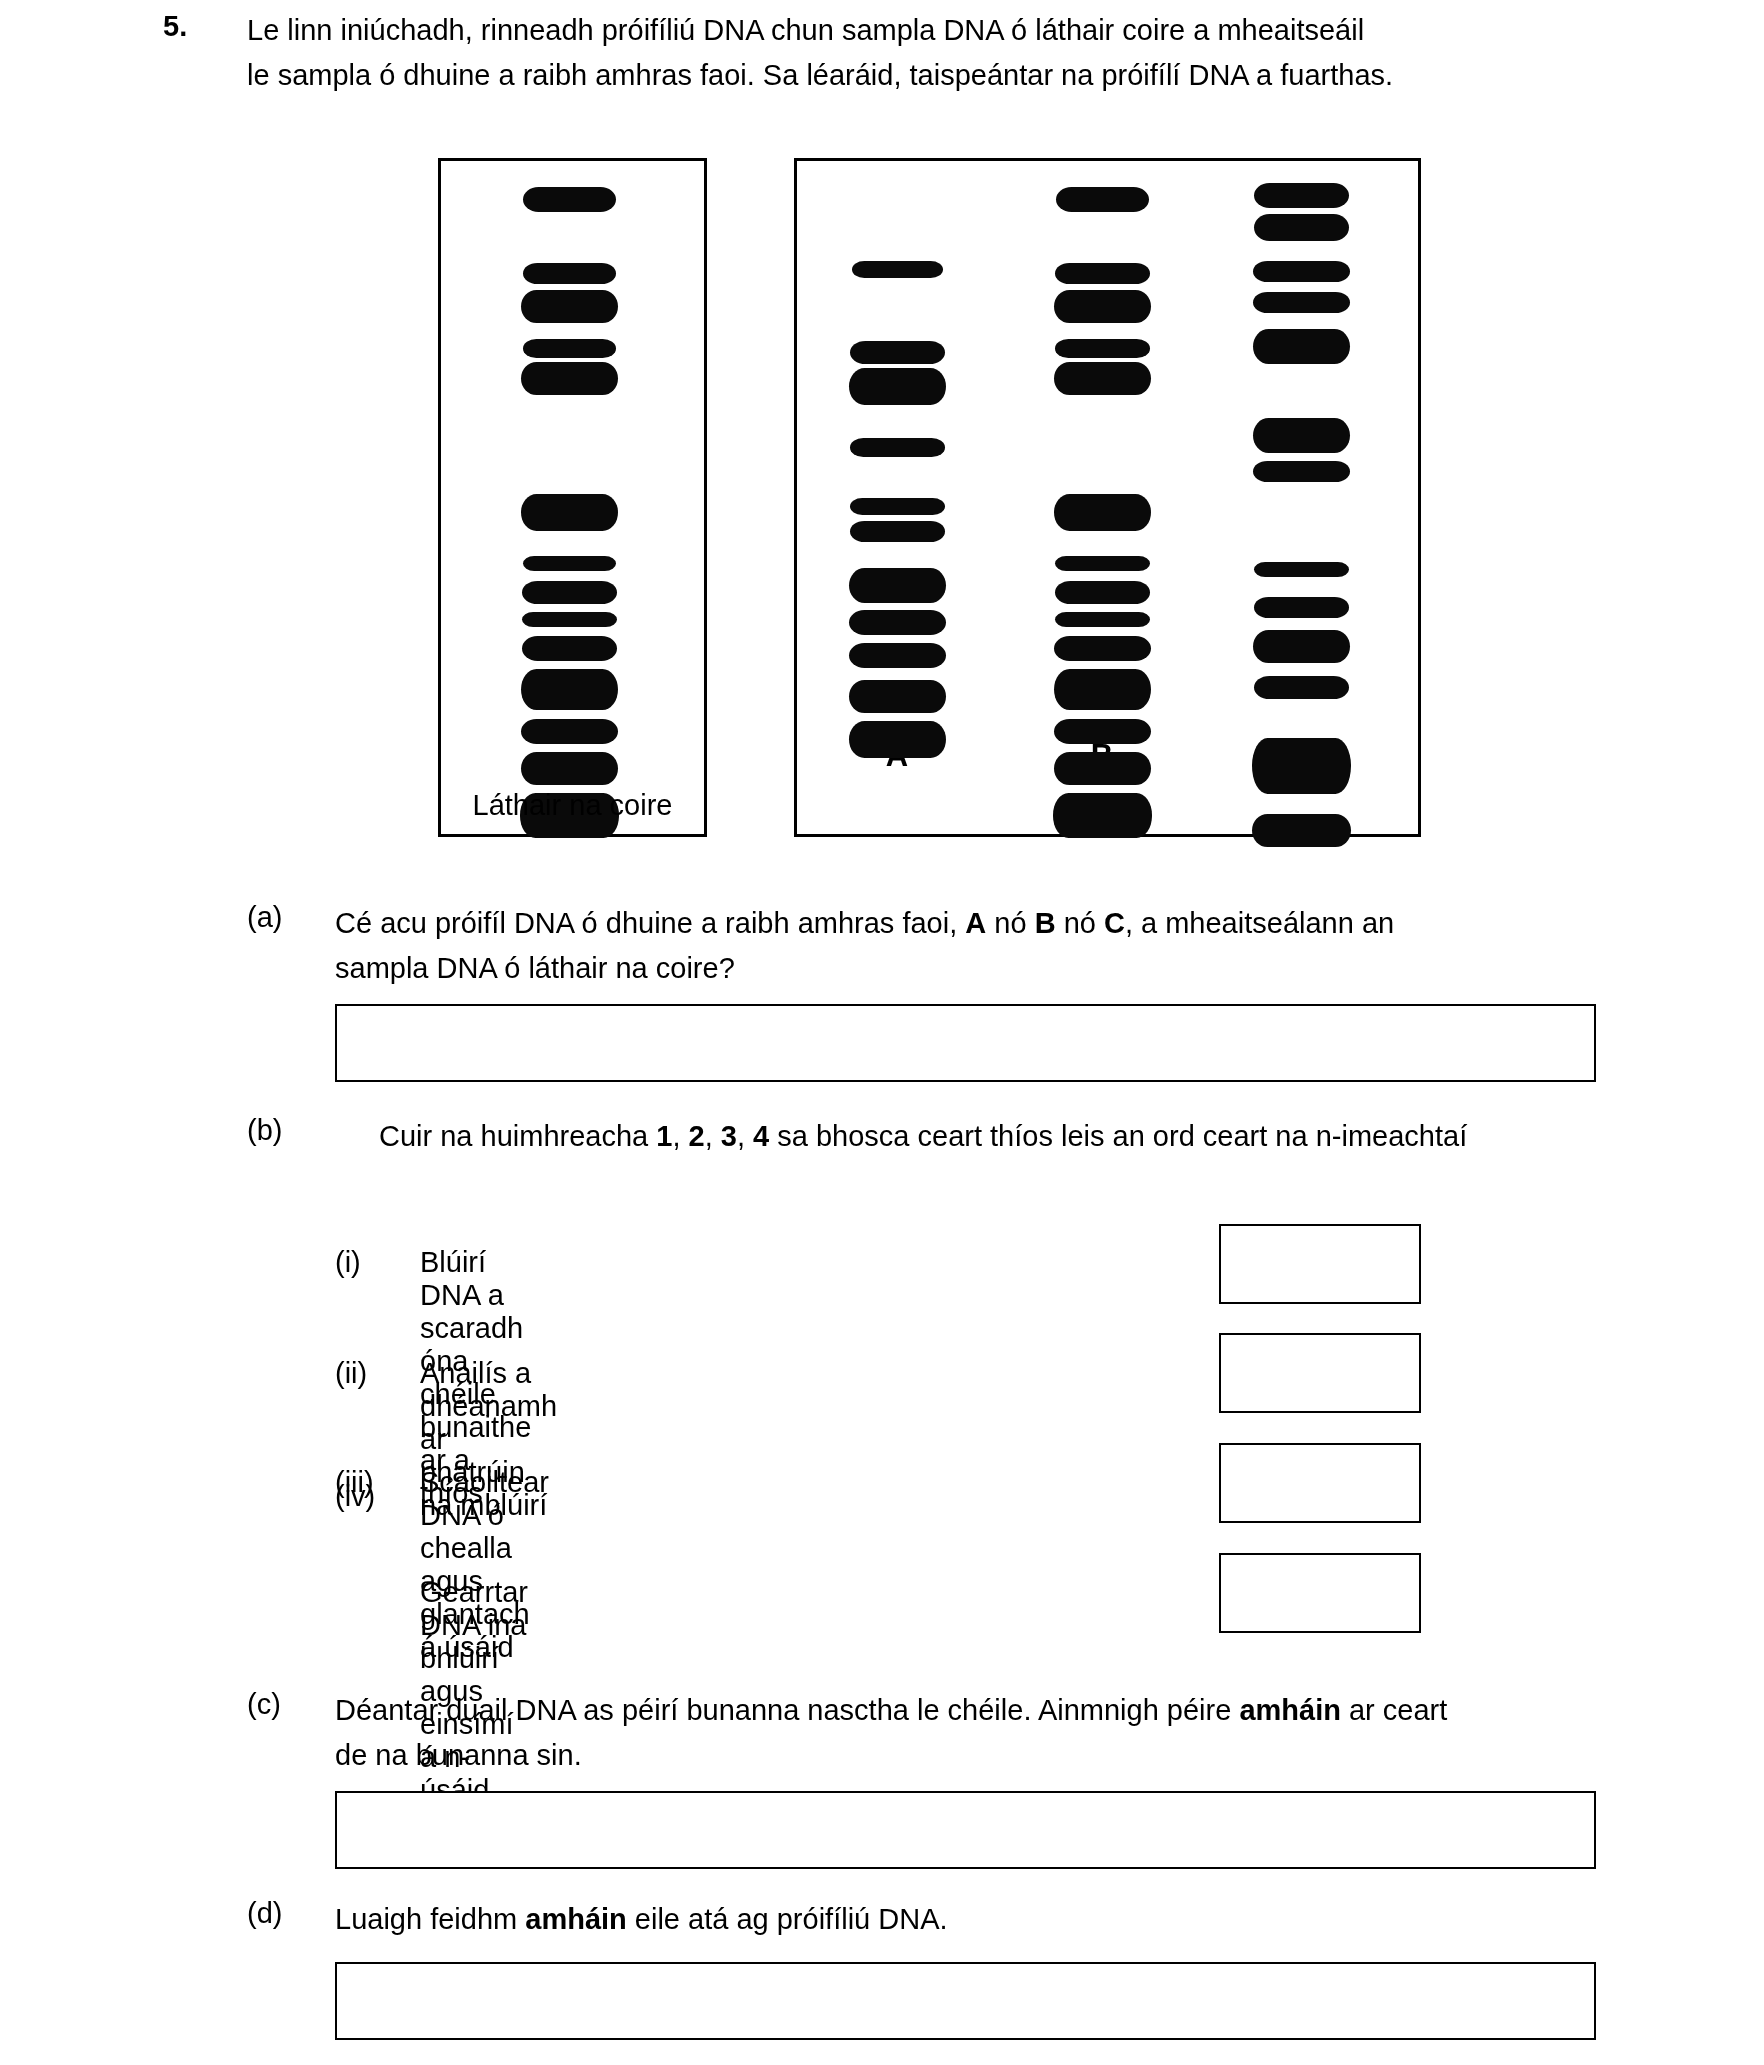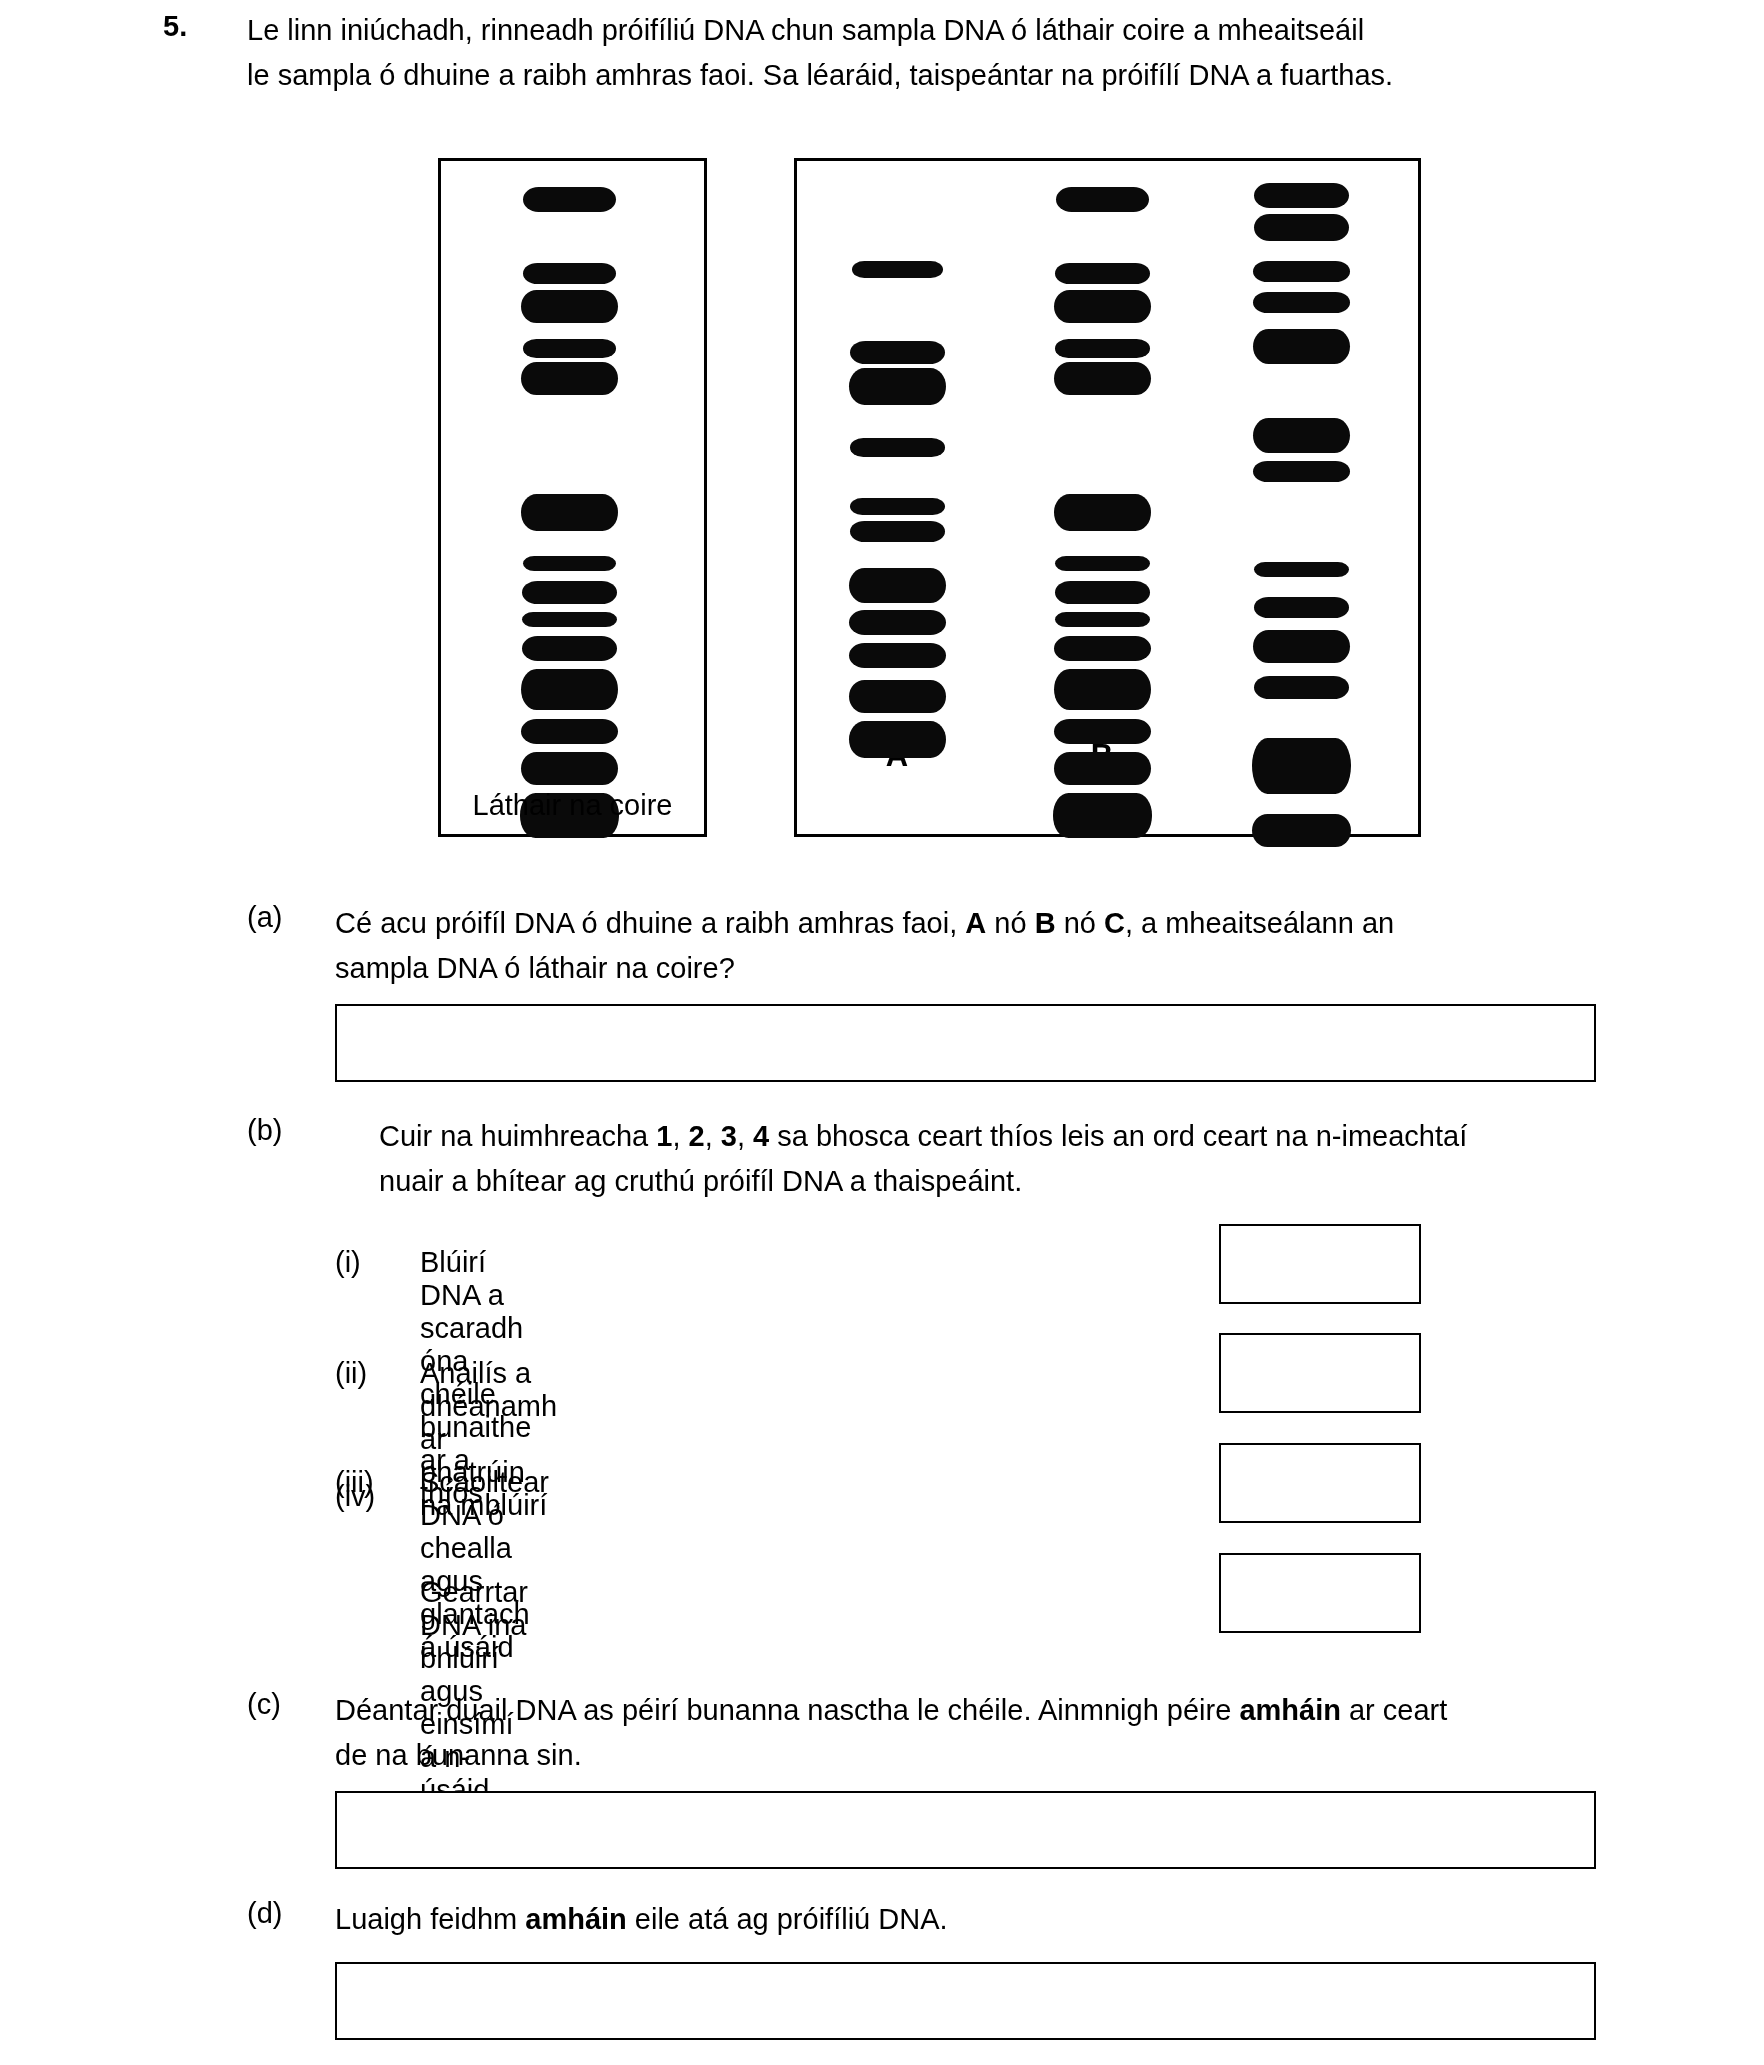--- a/index.html
+++ b/index.html
@@ -227,21 +227,21 @@
     <div class="part-letter" style="left:247px; top:901px;">(a)</div>
     <div class="part-text" style="left:335px; top:901px; width:1281px;">
       <span>Cé acu próifíl DNA ó dhuine a raibh amhras faoi, </span><b>A</b><span> nó </span><b>B</b><span> nó </span><b>C</b><span>, a mheaitseálann an</span><br><span>sampla DNA ó láthair na coire?</span>
     </div>
     <div class="answer-box" style="left:335px; top:1004px; width:1261px; height:78px;"></div>
   </div>
 
   <div class="part">
     <div class="part-letter" style="left:247px; top:1114px;">(b)</div>
     <div class="part-text" style="left:335px; top:1114px; width:1281px;margin-left:44px;">
-      <span>Cuir na huimhreacha </span><b>1</b><span>, </span><b>2</b><span>, </span><b>3</b><span>, </span><b>4</b><span> sa bhosca ceart thíos leis an ord ceart na n-imeachtaí</span><br><span>nuair a bhítear ag cruthú próifíl DNA a thaispeáint.</span>
+      <span>Cuir na huimhreacha </span><b>1</b><span>, </span><b>2</b><span>, </span><b>3</b><span>, </span><b>4</b><span> sa bhosca ceart thíos leis an ord ceart na n-imeachtaí</span><br>
     </div>
 
     <div class="sub-roman" style="left:335px; top:1246px;">(i)</div>
     <div class="sub-item" style="left:420px; top:1246px;">Blúirí DNA a scaradh óna chéile bunaithe ar a thíos</div>
     <div class="sub-box" style="left:1219px; top:1224px;"></div>
 
     <div class="sub-roman" style="left:335px; top:1357px;">(ii)</div>
     <div class="sub-item" style="left:420px; top:1357px;">Anailís a dhéanamh ar phatrúin na mblúirí</div>
     <div class="sub-box" style="left:1219px; top:1333px;"></div>
 

